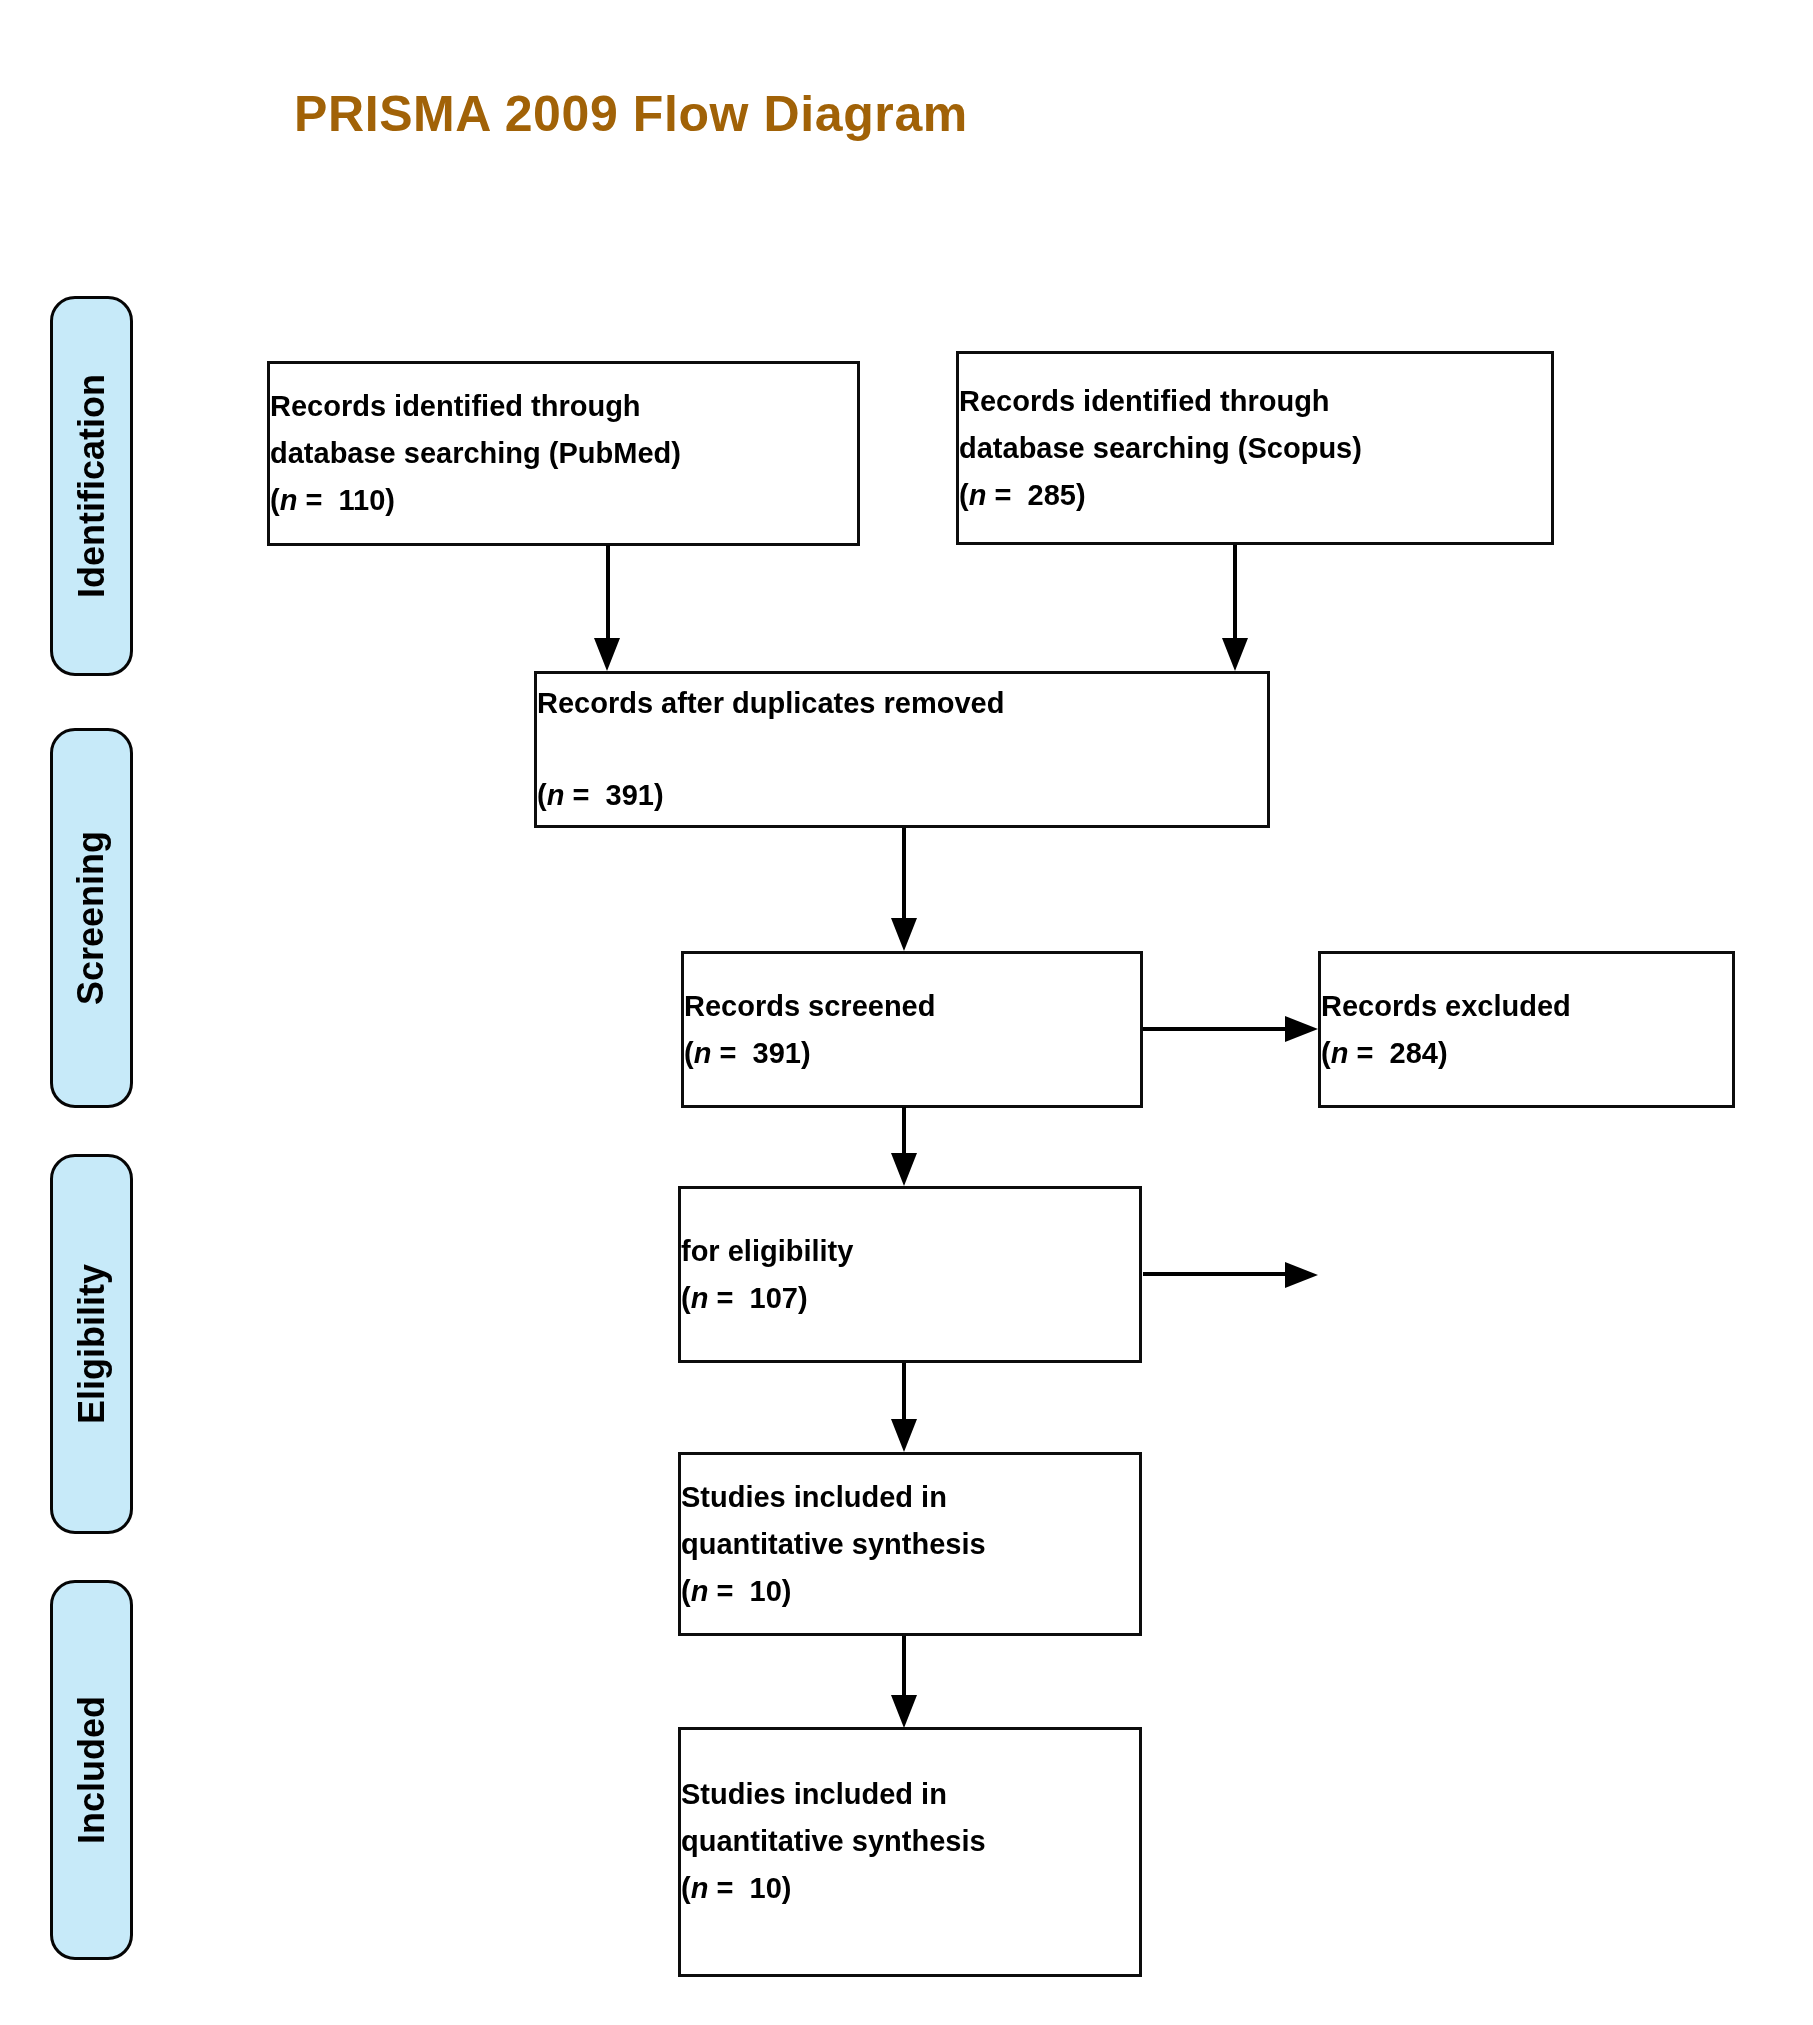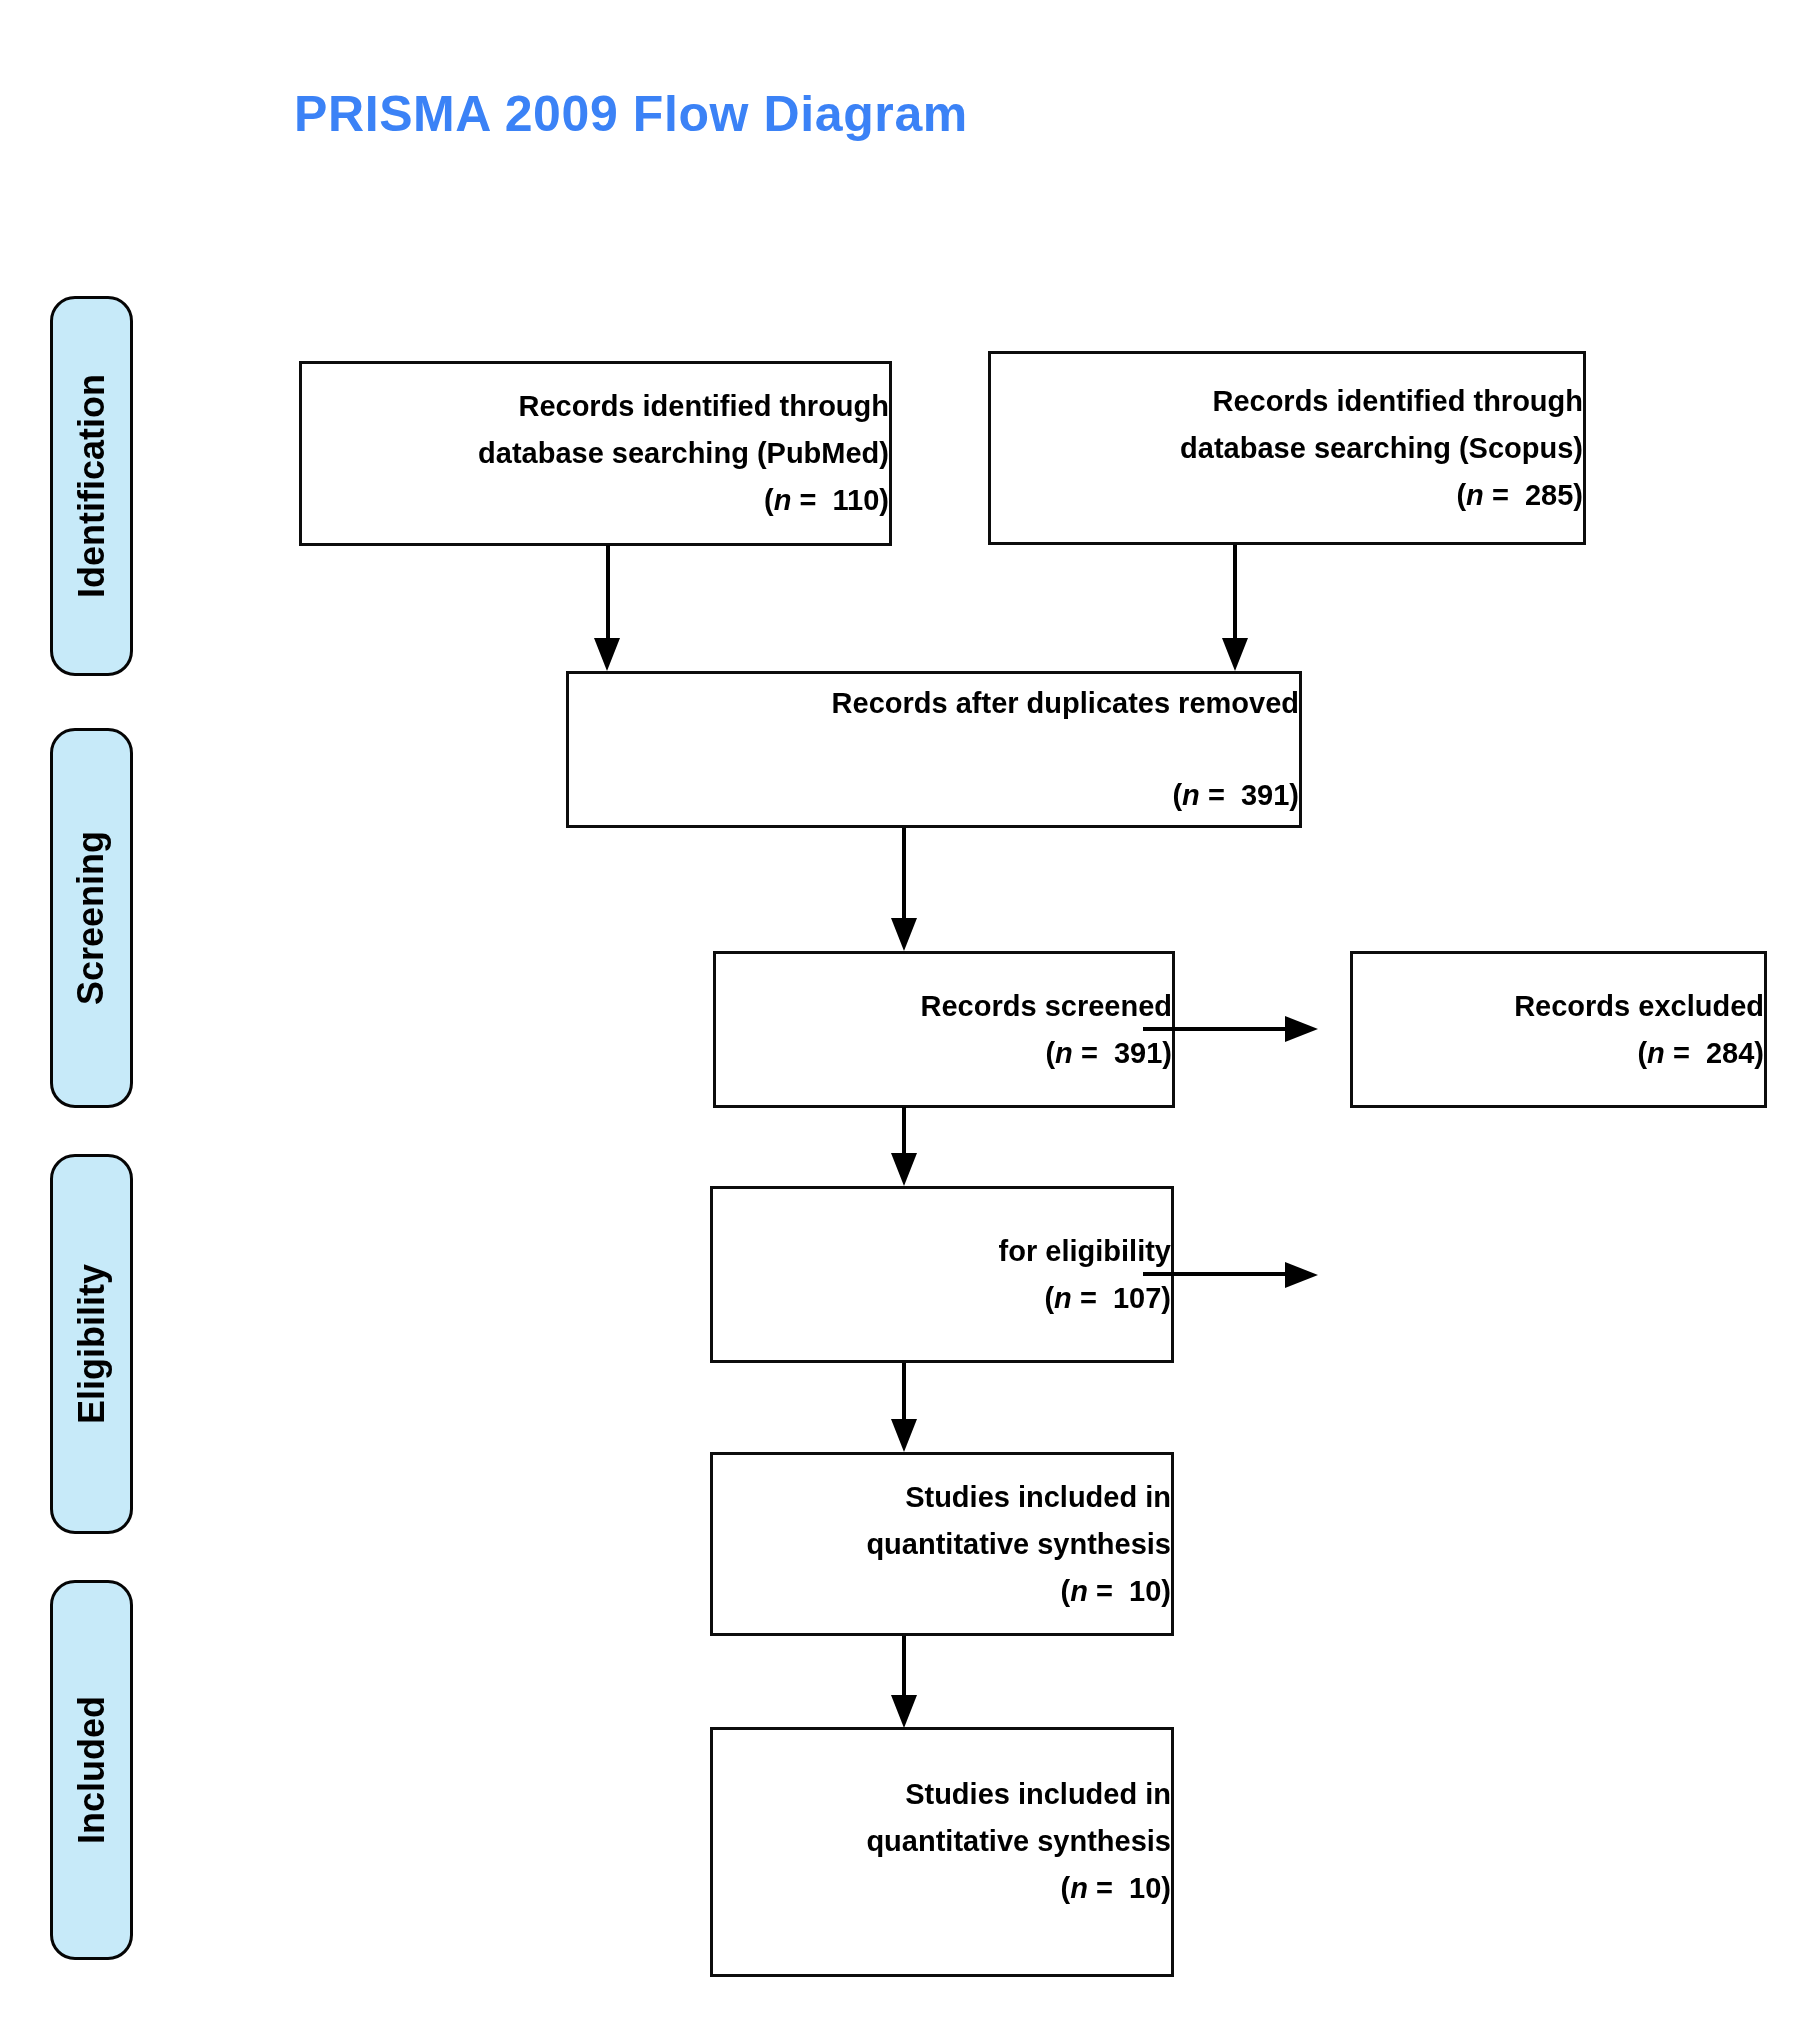--- a/index.html
+++ b/index.html
@@ -17,30 +17,30 @@
   .bar-bottom{top:56%;height:24%;}
   .logo-tri-wrap{position:absolute;inset:0;filter:drop-shadow(5.1px 6.2px 5.1px rgba(0,0,0,.45));}
   .tri{position:absolute;inset:0;}
   .tri-outline{clip-path:polygon(50% 11.5%,90.5% 94%,9.5% 94%);background:var(--logo-triangle-outline);}
   .tri-fill{clip-path:polygon(50% 13%,89% 93%,11% 93%);background:linear-gradient(155deg,#262a55 0%,#171833 45%,var(--logo-triangle) 70%,#050510 100%);}
   .logo-word{position:absolute;left:0;right:0;top:45%;height:18%;text-align:center;
     font-family:"Liberation Serif",serif;font-size:33px;letter-spacing:17px;padding-left:14.7px;
     color:#ffffff;mix-blend-mode:difference;line-height:1.0;}
 
   
-  .title{position:absolute;left:294px;top:85px;font-size:50px;font-weight:700;color:#3b82f6;letter-spacing:0.6px;}
+  .title{position:absolute;left:294px;top:85px;font-size:50px;font-weight:700;color:#a16207;letter-spacing:0.6px;}
 
   
   .stage{position:absolute;left:50px;width:83px;background:var(--stage-fill);
     border:3.4px solid #050505;border-radius:25px;display:flex;align-items:center;justify-content:center;}
   .stage-text{transform:rotate(-90deg);white-space:nowrap;font-size:36px;font-weight:700;color:#000;}
 
   
   .fbox{position:absolute;background:#ffffff;border:3.4px solid var(--box-border);
-    display:flex;flex-direction:column;align-items:flex-end;justify-content:center;text-align:center;margin-left:32px;}
+    display:flex;flex-direction:column;align-items:flex-start;justify-content:center;text-align:center;}
   .bline{font-size:29px;line-height:47px;font-weight:700;color:#000;white-space:pre;}
   .nline .nvar{font-style:italic;}
   .fbox.tall{justify-content:flex-start;padding-top:41px;}
 
   
   .vline{position:absolute;width:4px;background:var(--arrow-color);}
   .hline{position:absolute;height:4px;background:var(--arrow-color);}
   .vhead{position:absolute;width:0;height:0;border-left:13px solid transparent;border-right:13px solid transparent;border-top:33px solid var(--arrow-color);}
   .hhead{position:absolute;width:0;height:0;border-top:13px solid transparent;border-bottom:13px solid transparent;border-left:33px solid var(--arrow-color);}
 </style>

